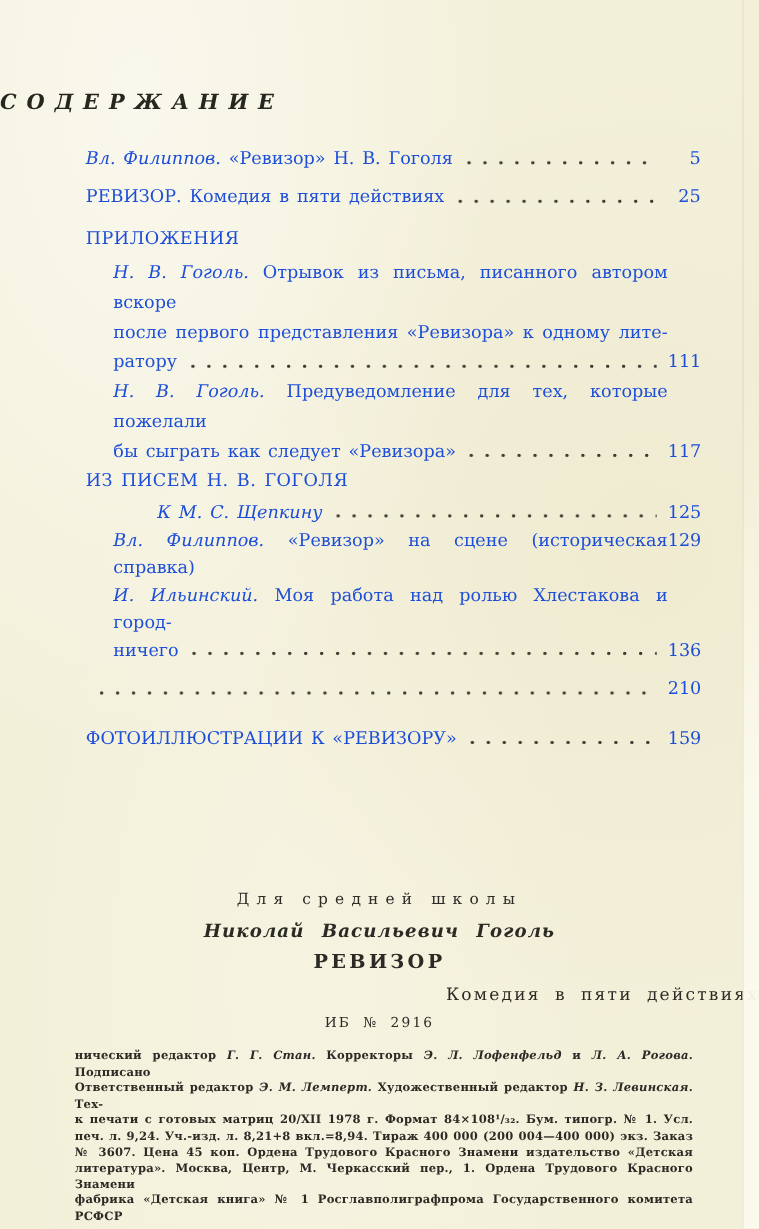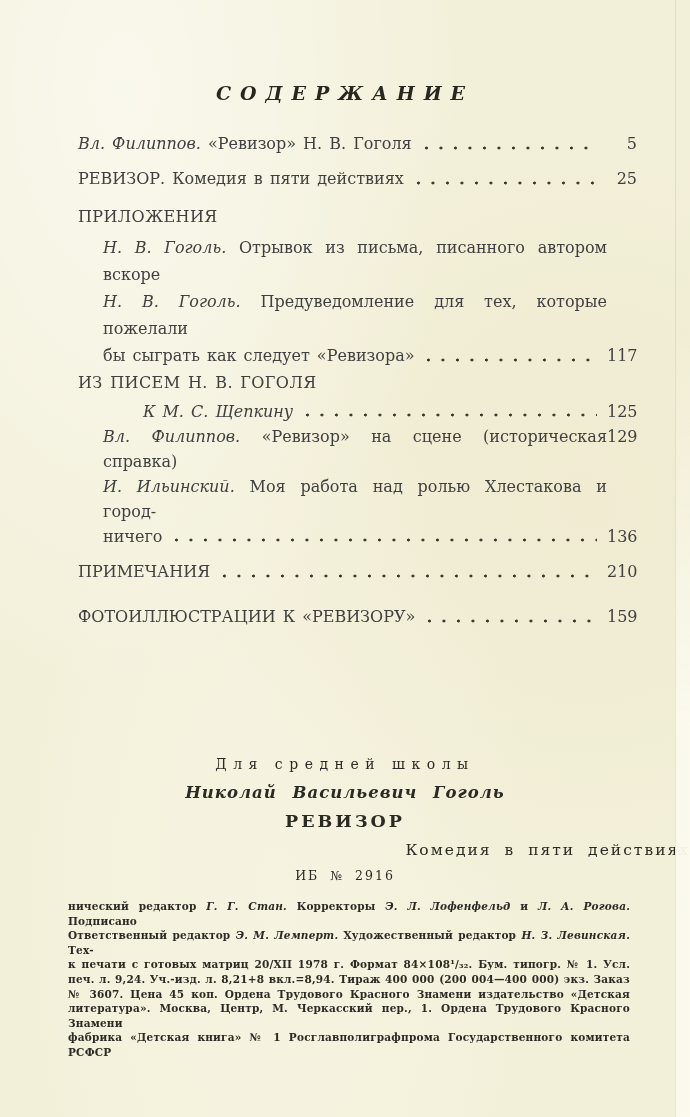--- a/index.html
+++ b/index.html
@@ -13,27 +13,27 @@
     font-family:"DejaVu Serif","Liberation Serif",serif;
     color:#2d2c26;
     -webkit-font-smoothing:antialiased;
   }
   .page-edge{
     position:absolute;top:0;right:0;bottom:0;width:14px;
     background:linear-gradient(to bottom, rgba(252,250,238,0) 30%, rgba(252,250,238,.95) 65%);
     border-left:1px solid rgba(140,130,95,.16);
   }
   .title{
-    margin-top:82px;text-align:center;
+    margin-top:82px;text-align:left;
     font-size:19px;font-weight:bold;font-style:italic;
     letter-spacing:9px;color:#27261f;
   }
   .toc-wrap{margin:0 53px 0 78px;}
   .trow,.theading{
-    font-size:16px;line-height:27px;color:#404040;word-spacing:2px;
+    font-size:16px;line-height:27px;color:#1d4ed8;word-spacing:2px;
   }
   .trow{display:flex;align-items:baseline;}
   .ind1{padding-left:25px;justify-content:center;}
   .ind2{padding-left:65px;}
   .tight{line-height:25px;}
   .txt{white-space:nowrap;}
   .it{font-style:italic;}
   .leader{
     flex:1;align-self:flex-end;height:6px;margin:0 10px 6px 12px;min-width:14px;
     background-image:radial-gradient(circle at 2.5px 3px, #3c3b32 1.25px, rgba(0,0,0,0) 1.8px);
@@ -78,20 +78,30 @@
   </div>
 
   <div class="theading mt11">ПРИЛОЖЕНИЯ</div>
 
   <div class="trow ind1 nodots mt4">
     <span class="txt"><span class="it">Н. В. Гоголь.</span><span> Отрывок из письма, писанного автором вскоре</span></span>
 
     <span class="pg"></span>
   </div>
   <div class="trow ind1 nodots">
+    <span class="txt"><span>после первого представления «Ревизора» к одному лите-</span></span>
+
+    <span class="pg"></span>
+  </div>
+  <div class="trow ind1">
+    <span class="txt"><span>ратору</span></span>
+    <span class="leader"></span>
+    <span class="pg">111</span>
+  </div>
+  <div class="trow ind1 nodots">
     <span class="txt"><span class="it">Н. В. Гоголь.</span><span> Предуведомление для тех, которые пожелали</span></span>
 
     <span class="pg"></span>
   </div>
   <div class="trow ind1">
     <span class="txt"><span>бы сыграть как следует «Ревизора»</span></span>
     <span class="leader"></span>
     <span class="pg">117</span>
   </div>
 
@@ -112,21 +122,20 @@
 
     <span class="pg"></span>
   </div>
   <div class="trow ind1 tight">
     <span class="txt"><span>ничего</span></span>
     <span class="leader"></span>
     <span class="pg">136</span>
   </div>
 
   <div class="trow mt9">
-    <span class="txt"><span>ПРИМЕЧАНИЯ</span></span>
     <span class="leader"></span>
     <span class="pg">210</span>
   </div>
   <div class="trow mt18">
     <span class="txt"><span>ФОТОИЛЛЮСТРАЦИИ К «РЕВИЗОРУ»</span></span>
     <span class="leader"></span>
     <span class="pg">159</span>
   </div>
 
 </div>

